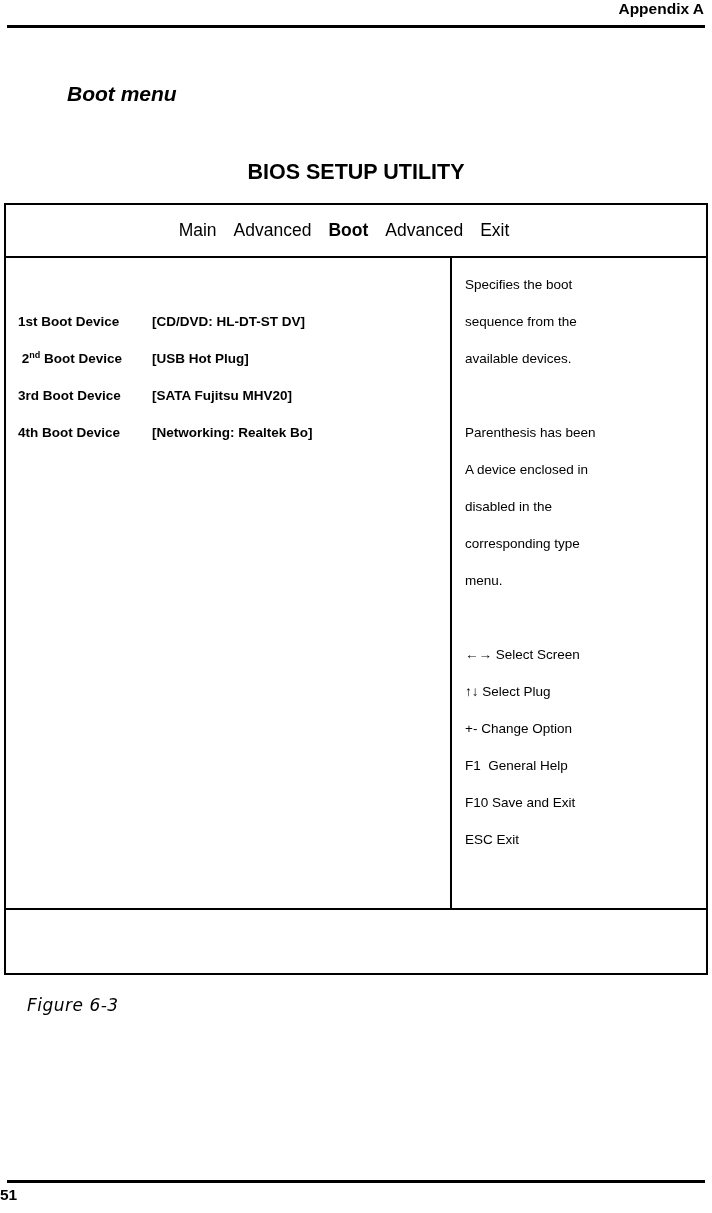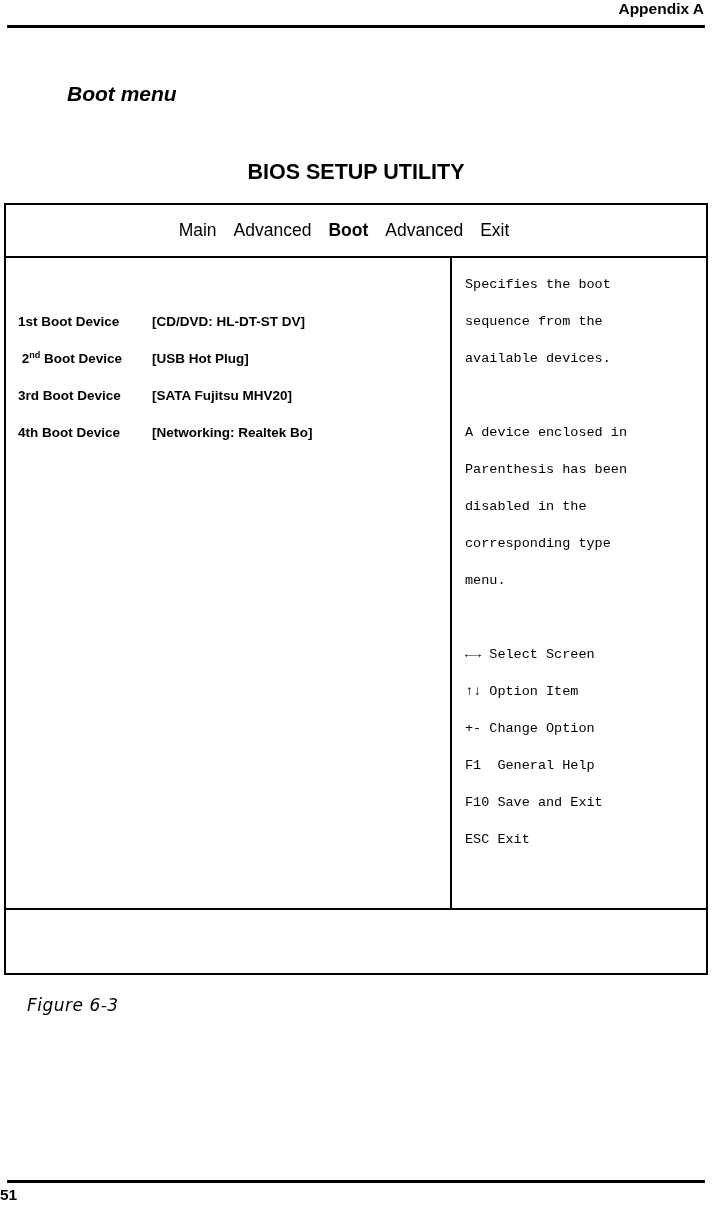--- a/index.html
+++ b/index.html
@@ -166,21 +166,21 @@
     line-height: 0;
   }
 
   
   .help-pane {
     position: absolute;
     left: 13px;
     top: 8px;
     width: 230px;
     font-size: 13.5px;
-    font-family: Liberation Mono, monospace;
+    font-family: Liberation Sans, sans-serif;
     line-height: 37px;
   }
   .help-line {
     white-space: pre;
   }
   .help-gap {
     height: 37px;
   }
 
   
@@ -267,28 +267,28 @@
             <div class="boot-row"><span class="dev-label">3rd Boot Device</span><span>[SATA Fujitsu MHV20]</span></div>
             <div class="boot-row"><span class="dev-label">4th Boot Device</span><span>[Networking: Realtek Bo]</span></div>
           </div>
       </div>
       <div class="body-right">
         <div class="help-pane" id="help-pane">
             <div class="help-line">Specifies the boot</div>
             <div class="help-line">sequence from the</div>
             <div class="help-line">available devices.</div>
             <div class="help-gap"></div>
+            <div class="help-line">Parenthesis has been</div>
             <div class="help-line">A device enclosed in</div>
-            <div class="help-line">Parenthesis has been</div>
             <div class="help-line">disabled in the</div>
             <div class="help-line">corresponding type</div>
             <div class="help-line">menu.</div>
             <div class="help-gap"></div>
             <div class="help-line">←→ Select Screen</div>
-            <div class="help-line">↑↓ Option Item</div>
+            <div class="help-line">↑↓ Select Plug</div>
             <div class="help-line">+- Change Option</div>
             <div class="help-line">F1  General Help</div>
             <div class="help-line">F10 Save and Exit</div>
             <div class="help-line">ESC Exit</div>
           </div>
       </div>
     </div>
 
   </div>
 

